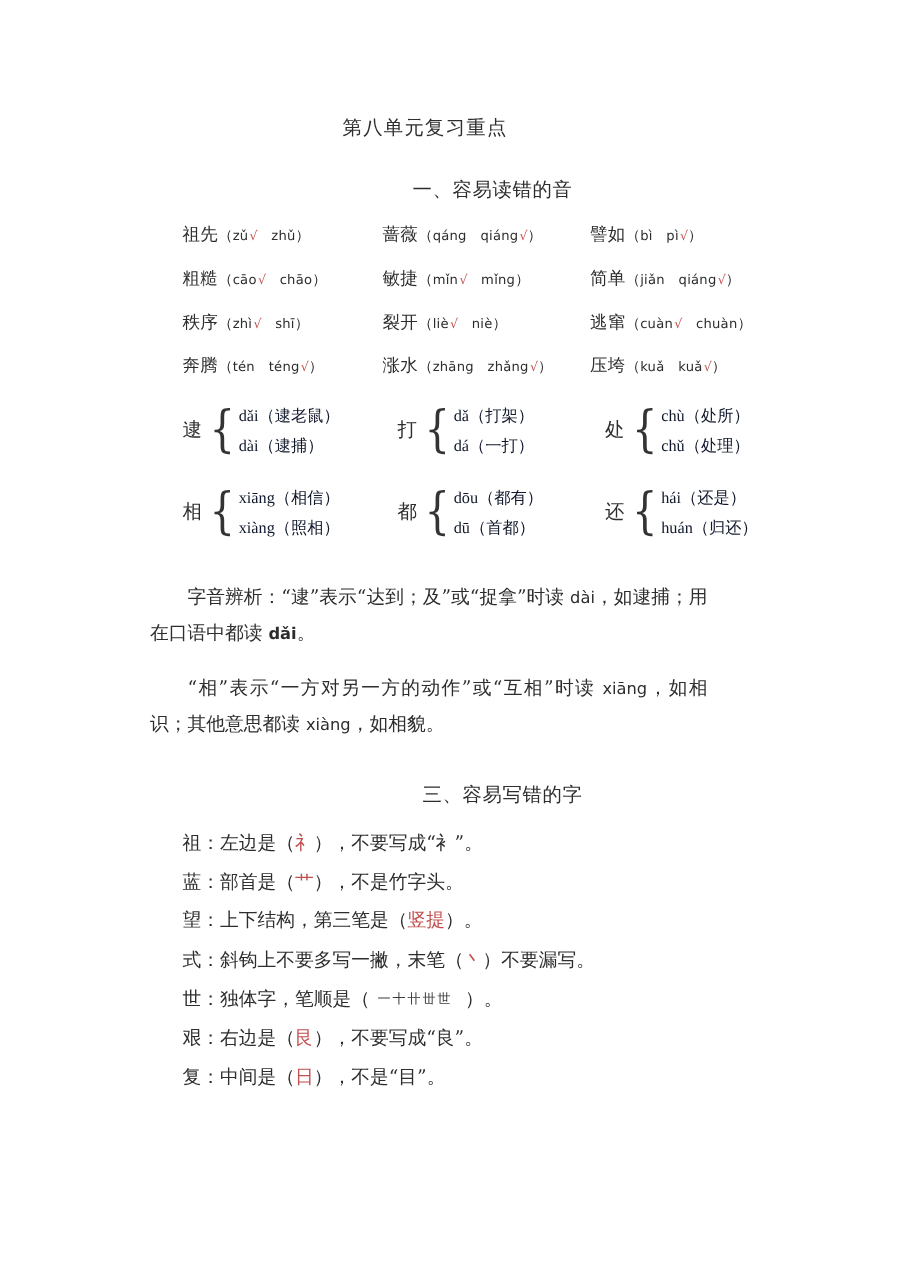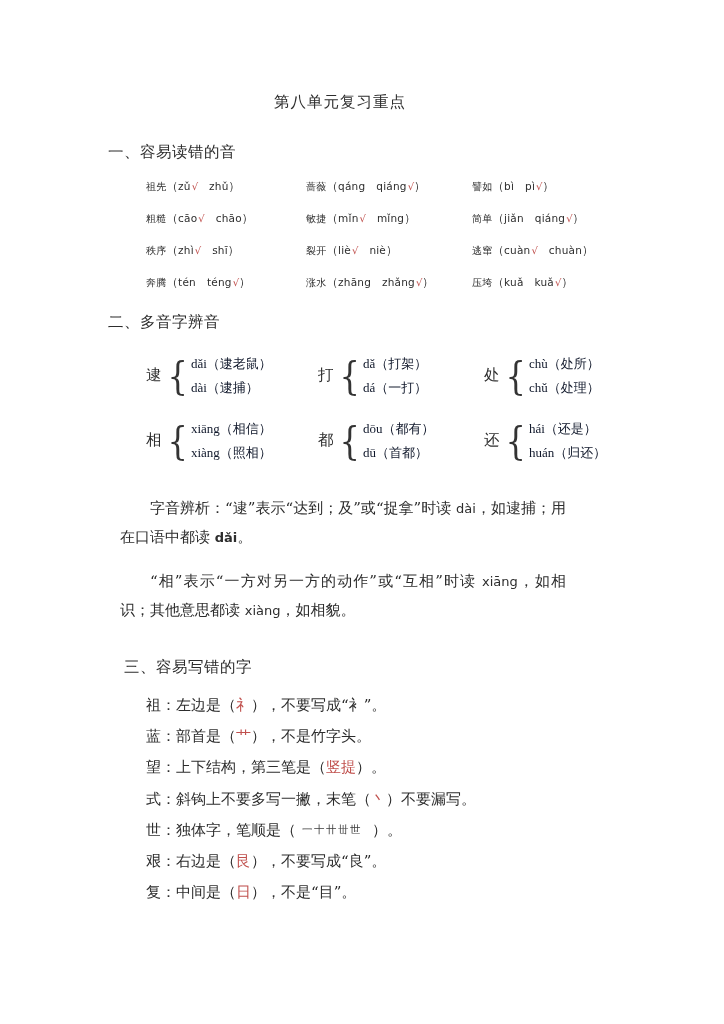--- a/index.html
+++ b/index.html
@@ -36,20 +36,21 @@
   }
 
   
   .section-heading {
     font-size: 15.5px;
     letter-spacing: 0.5px;
     color: #2d2d2d;
     margin: 0;
     padding-left: 108px;
     font-weight: 400;
+    text-align: center;
   }
   .sec1 { padding-top: 29px; }
   .sec2 { padding-top: 22px; }
   .sec3 { padding-top: 20px; margin-left: 16px; }
 
   
   .pinyin-grid {
     margin: 0;
     padding-top: 16px;
     padding-left: 146px;
@@ -57,21 +58,21 @@
     grid-template-columns: 160px 166px auto;
     row-gap: 17px;
   }
   .pinyin-cell {
     font-size: 11.5px;
     white-space: nowrap;
     color: #2d2d2d;
     font-family: "DejaVu Serif", "Liberation Serif", serif;
   }
   .pw {
-    font-size: 10px;
+    font-size: 14px;
     letter-spacing: 0.3px;
     border-bottom: 0;
     position: relative;
     text-align: center;
   }
   .py {
     font-family: "DejaVu Sans", "Liberation Sans", sans-serif;
     font-size: 10.5px;
     letter-spacing: 0.2px;
   }
@@ -186,21 +187,20 @@
       <div class="pinyin-cell"><span class="pw">敏捷</span><span>（</span><span class="py">mǐn</span><span class="tick">√</span><span class="gap"></span><span class="py">mǐng</span><span>）</span></div>
       <div class="pinyin-cell"><span class="pw">简单</span><span>（</span><span class="py">jiǎn</span><span class="gap"></span><span class="py">qiáng</span><span class="tick">√</span><span>）</span></div>
       <div class="pinyin-cell"><span class="pw">秩序</span><span>（</span><span class="py">zhì</span><span class="tick">√</span><span class="gap"></span><span class="py">shī</span><span>）</span></div>
       <div class="pinyin-cell"><span class="pw">裂开</span><span>（</span><span class="py">liè</span><span class="tick">√</span><span class="gap"></span><span class="py">niè</span><span>）</span></div>
       <div class="pinyin-cell"><span class="pw">逃窜</span><span>（</span><span class="py">cuàn</span><span class="tick">√</span><span class="gap"></span><span class="py">chuàn</span><span>）</span></div>
       <div class="pinyin-cell"><span class="pw">奔腾</span><span>（</span><span class="py">tén</span><span class="gap"></span><span class="py">téng</span><span class="tick">√</span><span>）</span></div>
       <div class="pinyin-cell"><span class="pw">涨水</span><span>（</span><span class="py">zhāng</span><span class="gap"></span><span class="py">zhǎng</span><span class="tick">√</span><span>）</span></div>
       <div class="pinyin-cell"><span class="pw">压垮</span><span>（</span><span class="py">kuǎ</span><span class="gap"></span><span class="py">kuǎ</span><span class="tick">√</span><span>）</span></div>
     </div>
 
-  <div class="section-heading sec2">二、多音字辨音</div>
 
   <div class="poly-grid" id="polyGrid">
       <div class="poly-item">
         <span class="poly-char">逮</span>
         <span class="brace">{</span>
         <span class="poly-readings">
           <span class="poly-line">dǎi（逮老鼠）</span>
           <span class="poly-line">dài（逮捕）</span>
         </span>
       </div>

